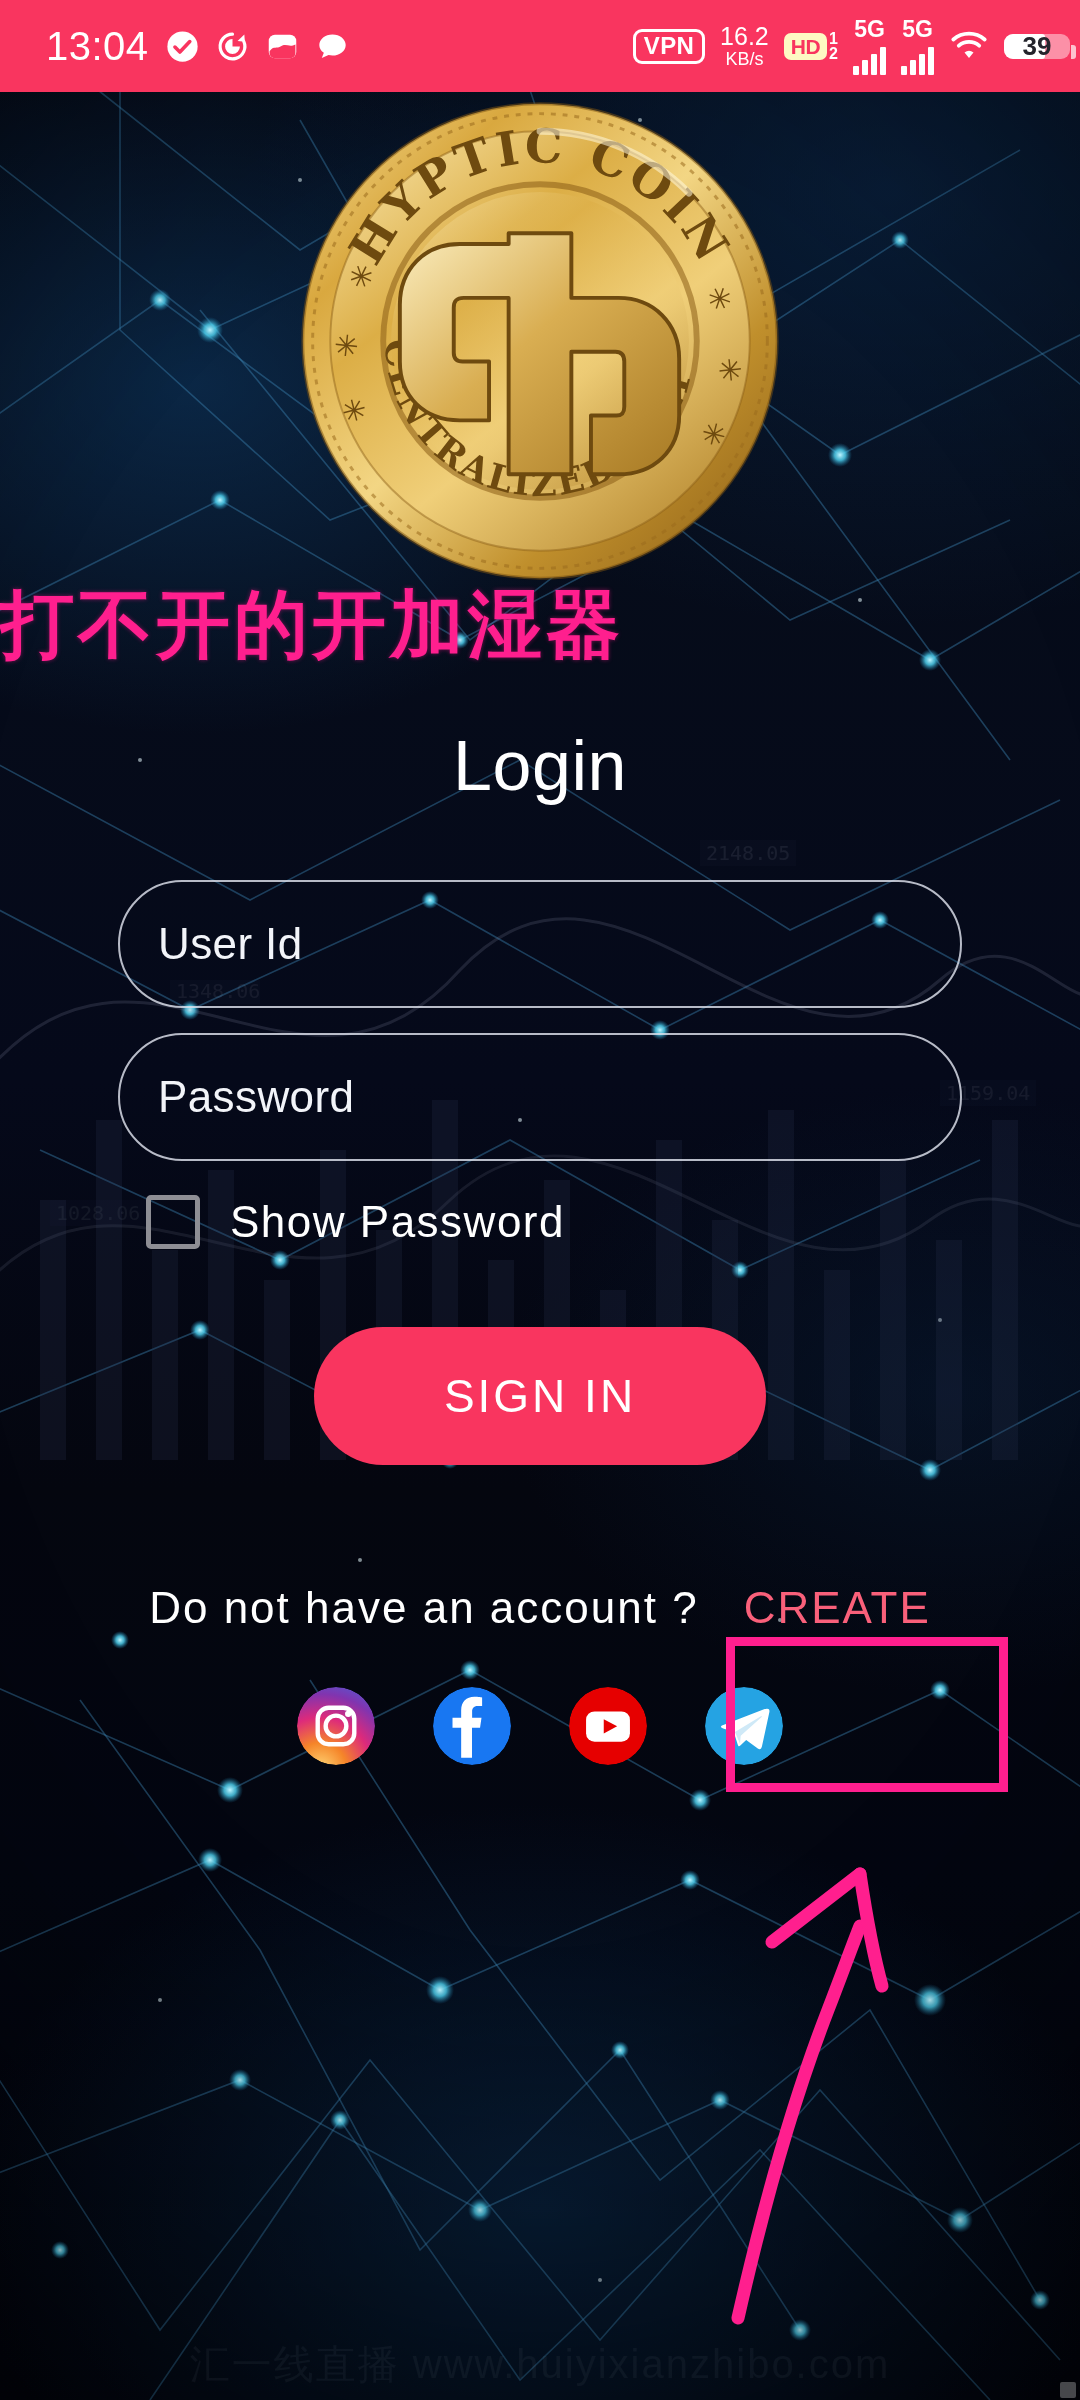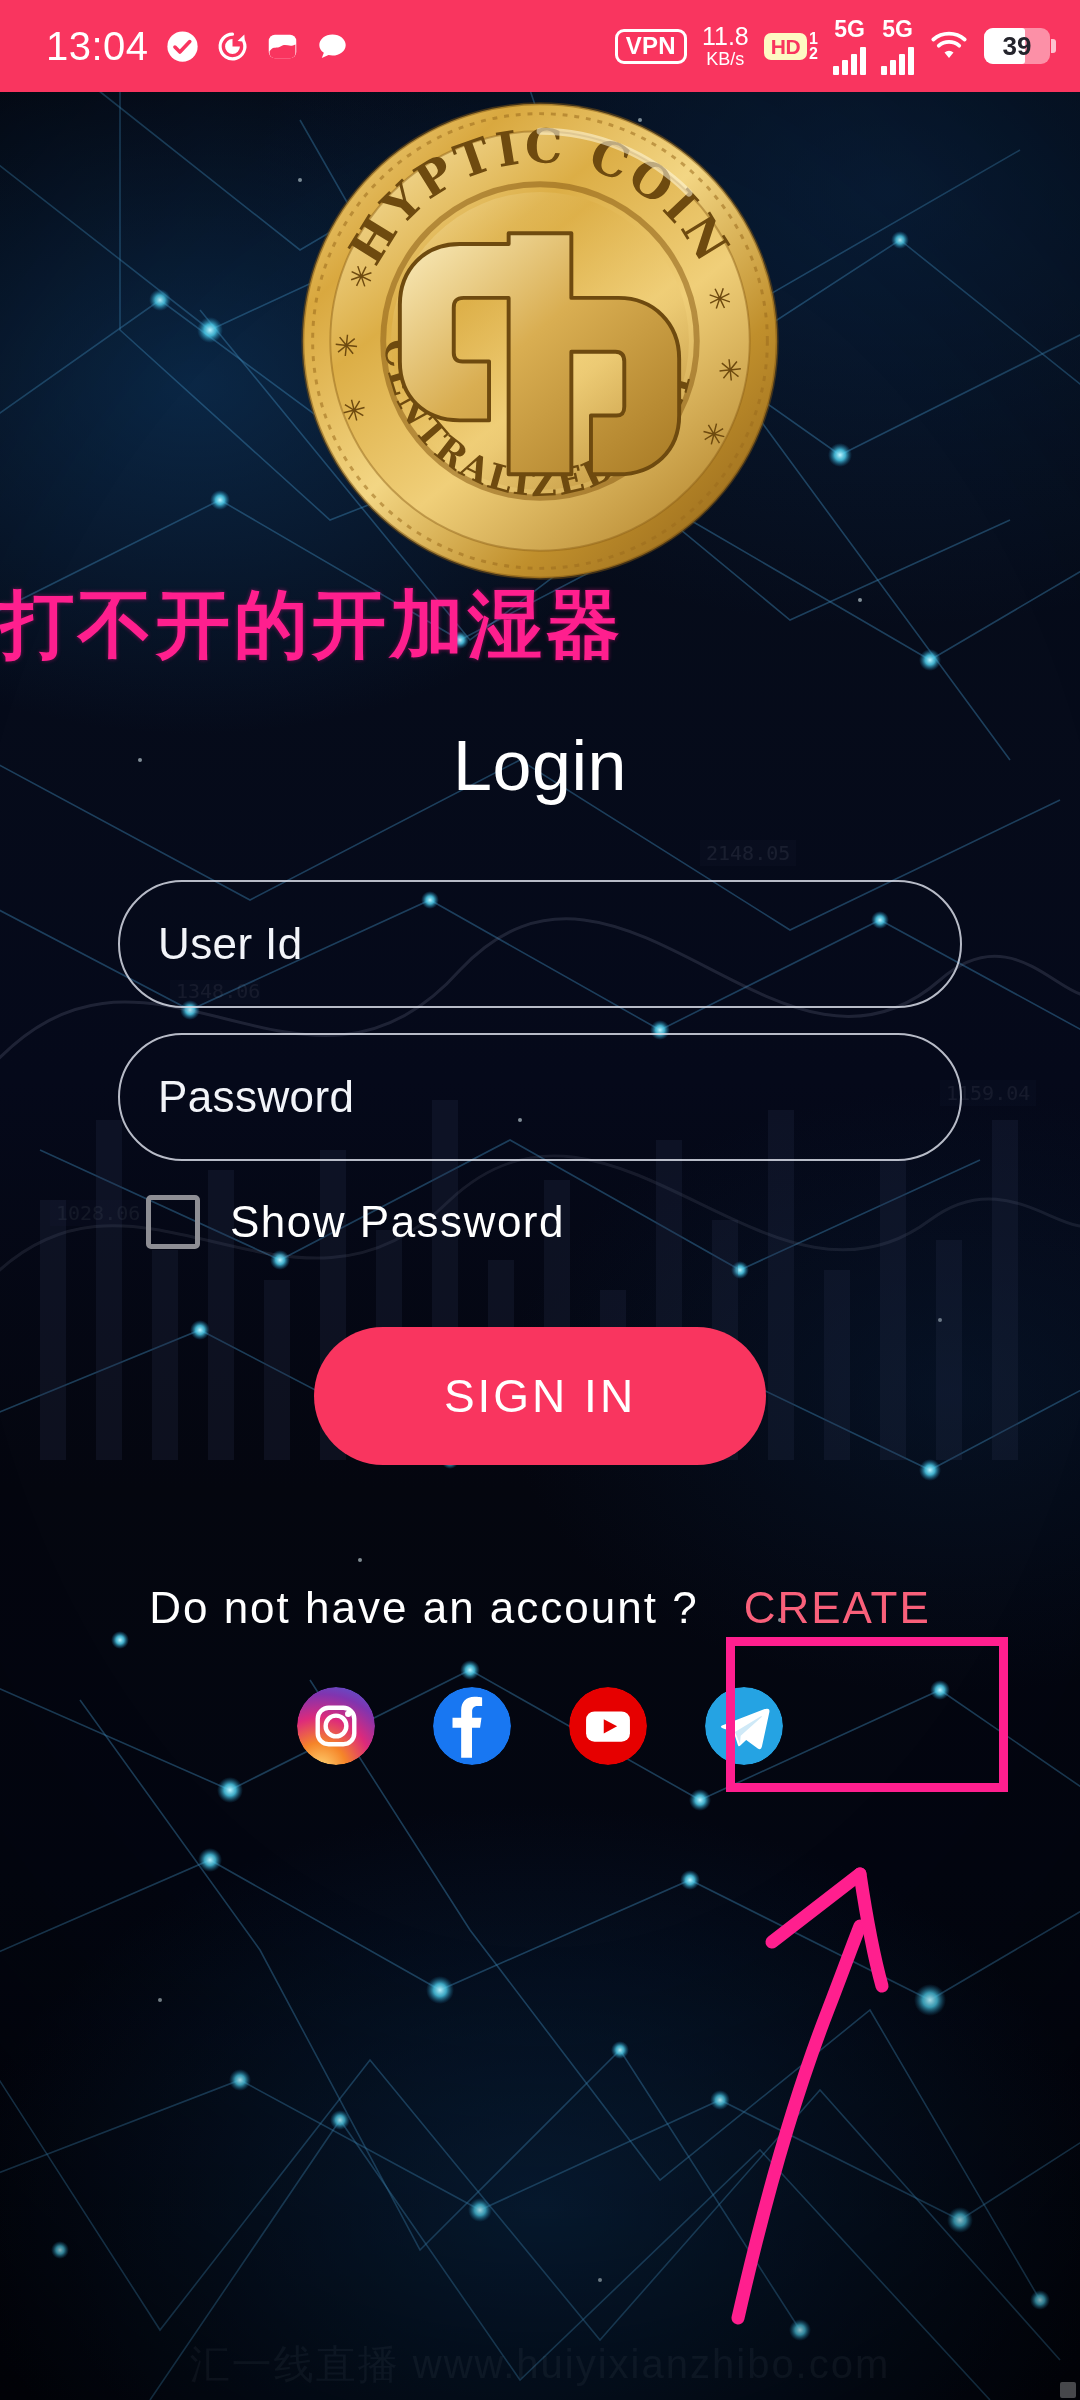--- a/index.html
+++ b/index.html
@@ -29,21 +29,21 @@
     position:absolute; inset:0;
     background:radial-gradient(ellipse 120% 80% at 50% 45%, transparent 45%, rgba(0,0,0,.55) 100%);
     pointer-events:none;
   }
 
   
   .statusbar {
     position:absolute; top:0; left:0; width:1080px; height:92px;
     background:#f9355f;
     display:flex; align-items:center; justify-content:space-between;
-    padding:0 30px 0 46px;
+    padding:0 10px 0 46px;
     z-index:40;
   }
   .sb-left { display:flex; align-items:center; gap:17px; }
   .sb-time { color:#fff; font-size:40px; letter-spacing:.5px; font-weight:400; }
   .sb-ico { width:33px; height:33px; display:block; }
   .sb-right { display:flex; align-items:center; gap:15px; }
   .vpn-box {
     border:3px solid #fff; border-radius:9px; color:#fff;
     font-size:24px; font-weight:700; padding:2px 8px 3px; line-height:1;
     letter-spacing:.3px;
@@ -59,21 +59,21 @@
   .hd-12 { color:#fff; font-size:16px; line-height:.95; font-weight:600; }
   .sig-lab { color:#fff; font-size:23px; font-weight:700; line-height:1; margin-bottom:6px;text-align:center;}
   .bars { display:flex; align-items:flex-end; gap:3px; height:28px; }
   .bars i { width:6px; background:#fff; display:block; border-radius:1px; }
   .bars i:nth-child(1){height:9px}
   .bars i:nth-child(2){height:15px}
   .bars i:nth-child(3){height:21px}
   .bars i:nth-child(4){height:28px}
   .sigblock { display:flex; flex-direction:column; align-items:center; }
   .batt {
-    position:relative; width:66px; height:36px; border-radius:9px;
+    position:relative; width:66px; height:25px; border-radius:9px;
     background:rgba(255,255,255,.45);
     display:flex; align-items:center; justify-content:center;
   }
   .batt .fill { position:absolute; left:0; top:0; bottom:0; width:62%; background:#fff; border-radius:9px 3px 3px 9px; }
   .batt span { position:relative; color:#24242c; font-size:26px; font-weight:700; }
   .batt::after { content:""; position:absolute; right:-6px; top:11px; width:5px; height:14px; background:rgba(255,255,255,.7); border-radius:0 3px 3px 0; }
 
   
   .content { position:absolute; top:92px; left:0; width:1080px; z-index:20; }
 
@@ -304,21 +304,21 @@
         <path d="M2.6 15.5c3-4.4 5.3-1.3 8.3-3.6 3.2-2.4 6.3.9 10.5-1.4v6.5a3.6 3.6 0 0 1-3.6 3.5H6.2a3.6 3.6 0 0 1-3.6-3.5z" fill="#f9355f"></path>
       </svg>
       <svg class="sb-ico" viewBox="0 0 24 24">
         <path d="M12 3.2c5.3 0 9.6 3.4 9.6 7.7S17.3 18.6 12 18.6c-1 0-2-.12-2.9-.35l-4.9 2.2 1.5-3.9C3.5 15.2 2.4 13.1 2.4 10.9 2.4 6.6 6.7 3.2 12 3.2z" fill="#fff"></path>
       </svg>
     </div>
 
     <div class="sb-right">
       <span class="vpn-box">VPN</span>
       <span class="netspeed">
-        <span class="n1">11.8</span>
+        <span class="n1">16.2</span>
         <span class="n2">KB/s</span>
       </span>
       <span class="hd-wrap">
         <span class="hd-badge">HD</span>
         <span class="hd-12">
           <span style="display:block">1</span>
           <span style="display:block">2</span>
         </span>
       </span>
       <span class="sigblock">

